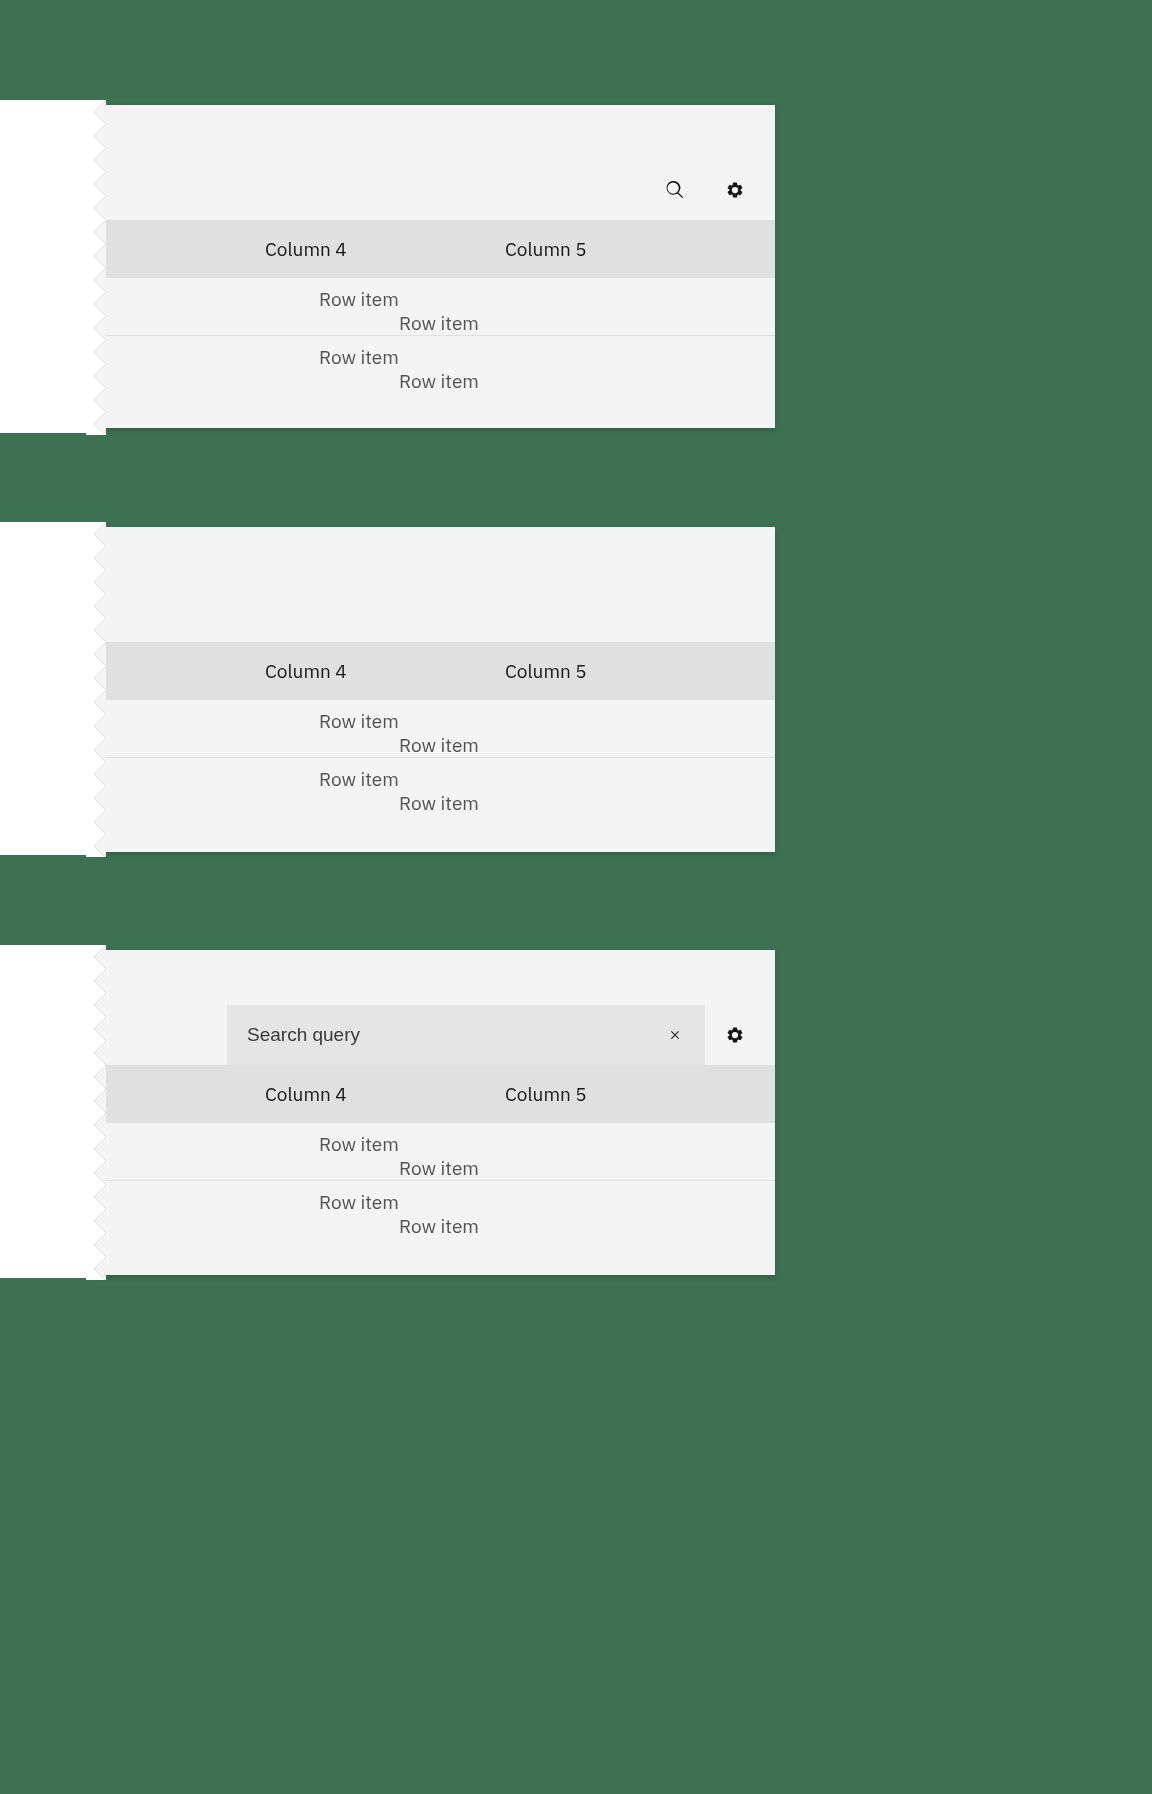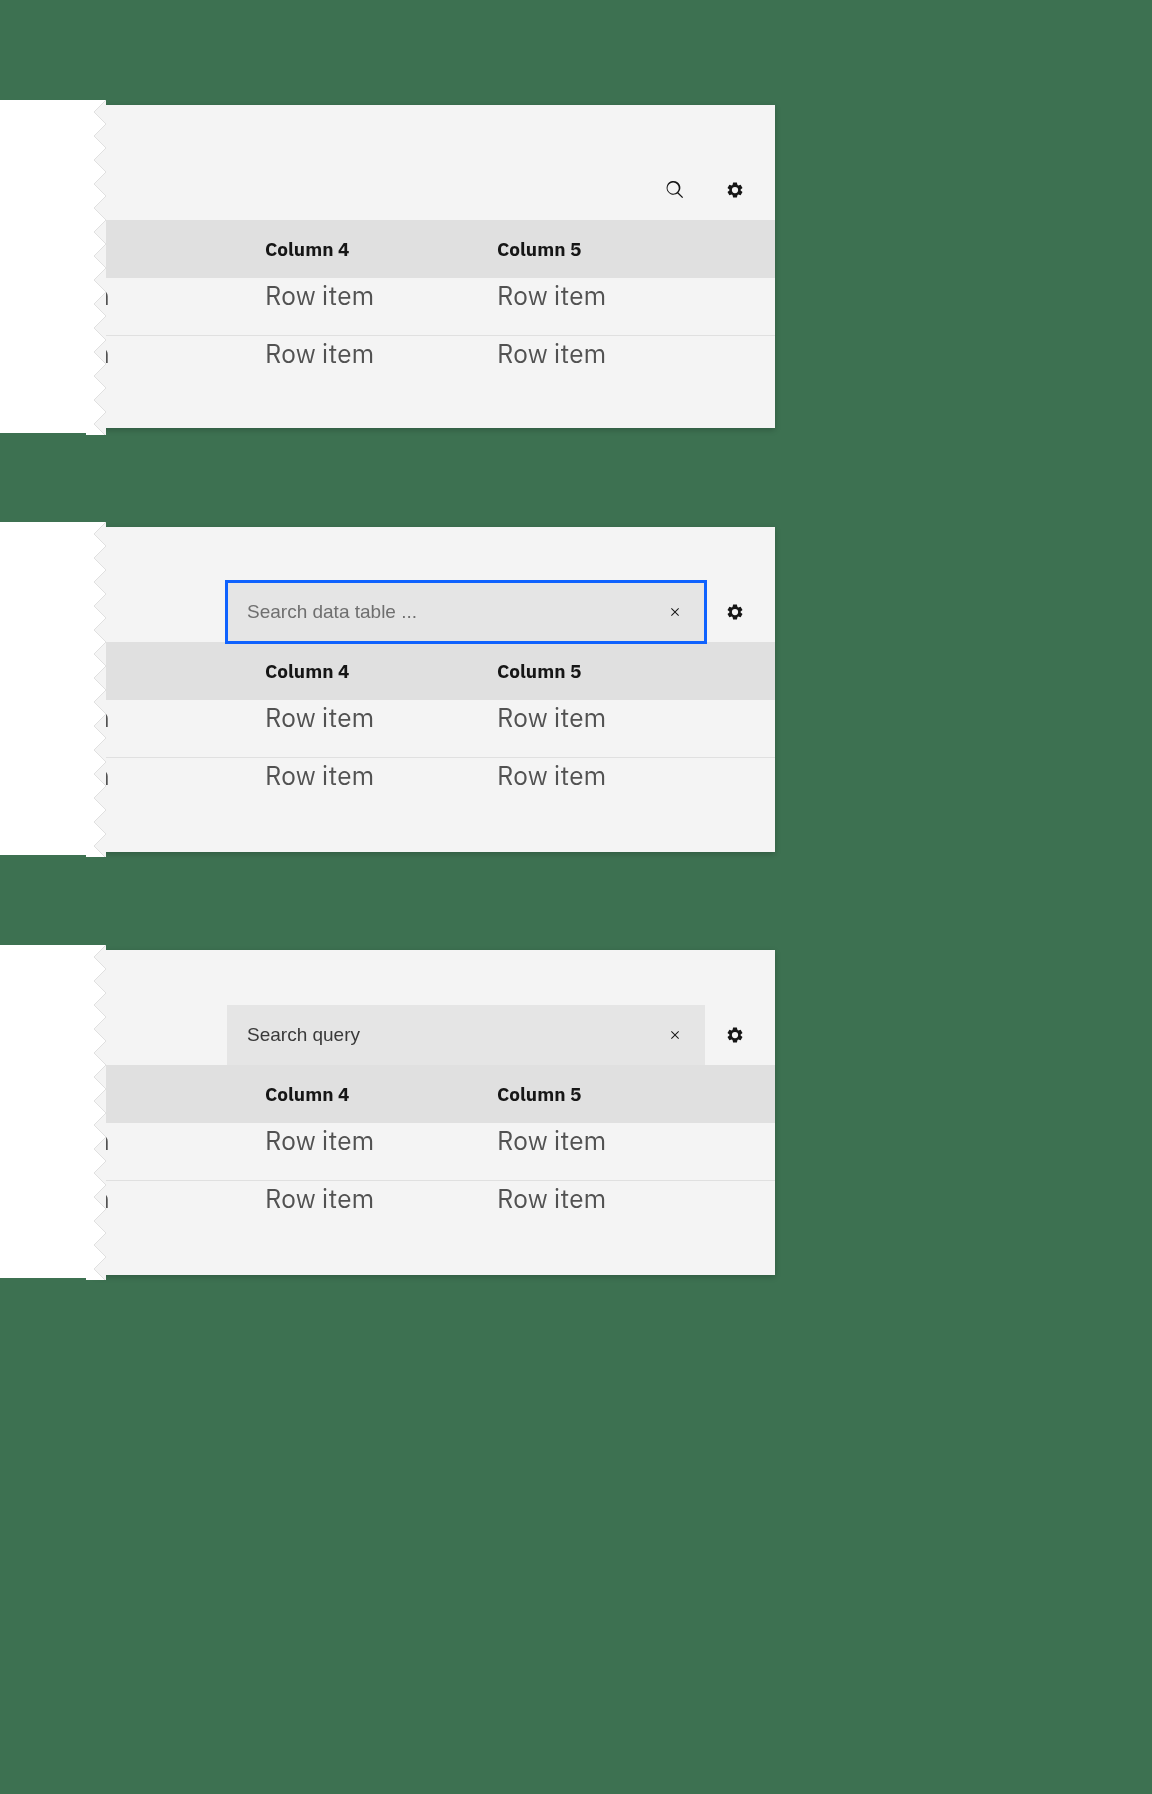--- a/index.html
+++ b/index.html
@@ -69,52 +69,53 @@
     display: flex;
     align-items: center;
     justify-content: center;
     cursor: pointer;
   }
   .table-header {
     display: flex;
     background: #e0e0e0;
     height: 57px;
     align-items: center;
-    font-weight: 700;
+    font-weight: 400;
     font-size: 19px;
     color: #161616;
   }
   .table-row {
     display: flex;
     height: 58px;
-    align-items: flex-start;
+    align-items: center;
     border-top: 1px solid #e0e0e0;
-    font-size: 26px;
+    font-size: 19px;
     color: #525252;
+    flex-direction: column;
   }
   .spacer { height: 115px; }
 
   
   #panel1 { left: 95px; top: 105px; width: 680px; height: 323px; }
   #white1 { top: 100px; height: 333px; }
   #zig1 { left: 86px; top: 100px; height: 335px; }
 
   #panel2 { left: 95px; top: 527px; width: 680px; height: 325px; }
   #white2 { top: 522px; height: 333px; }
   #zig2 { left: 86px; top: 522px; height: 335px; }
 
   #panel3 { left: 95px; top: 950px; width: 680px; height: 325px; }
   #white3 { top: 945px; height: 333px; }
   #zig3 { left: 86px; top: 945px; height: 335px; }
 
   .hdr-col-partial { width: 20px; overflow: hidden; text-align: left; padding-left: 0; white-space: nowrap; direction: rtl; }
   .row-col-partial { width: 20px; overflow: hidden; text-align: left; white-space: nowrap; direction: rtl; }
   .gap { width: 150px; }
   .col-full { width: 232px; }
-  .col-full2 { flex:1; }
+  .col-full2 { flex:1;margin-left:8px; }
 </style>
 </head>
 <body>
 
 <svg width="0" height="0" style="position:absolute">
   <defs>
     <pattern id="zigpattern" x="0" y="0" width="20" height="24" patternUnits="userSpaceOnUse">
       <path d="M0 0 L20 0 L20 24 L0 24 Z" fill="#ffffff"></path>
       <path d="M20 0 L8 12 L20 24" fill="#f4f4f4" stroke="#e0e0e0" stroke-width="1"></path>
     </pattern>
@@ -160,35 +161,20 @@
 <div class="zigzag" id="zig1">
   <svg width="20" height="335">
       <rect width="20" height="335" fill="url(#zigpattern)"></rect>
     </svg>
 </div>
 
 <div class="white-strip" id="white2"></div>
 <div class="panel" id="panel2">
   <div class="spacer">
     <div style="height:55px"></div>
-    <div class="toolbar" style="justify-content:flex-end; padding-right:10px;">
-      <div class="search-box focused" style="width:478px; margin-left:auto;">
-        <input class="search-input" type="text" value="" placeholder="Search data table ..." style="">
-        <div class="search-close">
-          <svg width="16" height="16" viewBox="0 0 32 32" fill="#161616">
-              <path d="M24 9.4 22.6 8 16 14.6 9.4 8 8 9.4 14.6 16 8 22.6 9.4 24 16 17.4 22.6 24 24 22.6 17.4 16z"></path>
-            </svg>
-        </div>
-      </div>
-      <div class="icon-btn">
-        <svg width="20" height="20" viewBox="0 0 32 32" fill="#161616">
-            <path d="M27 16.8v-1.6l3-2.3-3-5.2-3.6 1a11 11 0 0 0-1.4-.8L21 4h-6l-1 3.9a11 11 0 0 0-1.4.8l-3.6-1-3 5.2 3 2.3v1.6l-3 2.3 3 5.2 3.6-1a11 11 0 0 0 1.4.8L15 28h6l1-3.9a11 11 0 0 0 1.4-.8l3.6 1 3-5.2zM18 21a5 5 0 1 1 5-5 5 5 0 0 1-5 5z" transform="translate(-2 0)"></path>
-          </svg>
-      </div>
-    </div>
   </div>
   <div class="table-header">
     <div class="hdr-col-partial">3</div>
     <div class="gap"></div>
     <div class="col-full">Column 4</div>
     <div class="col-full2">Column 5</div>
   </div>
   <div class="table-row">
     <div class="row-col-partial">n</div>
     <div class="gap"></div>

